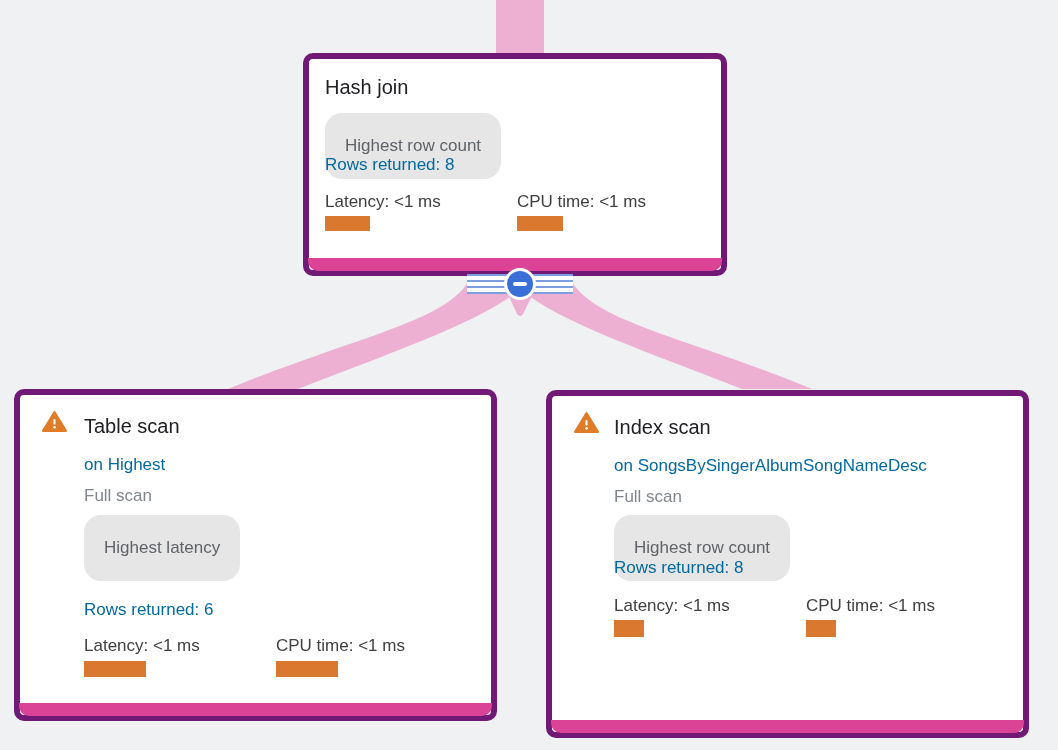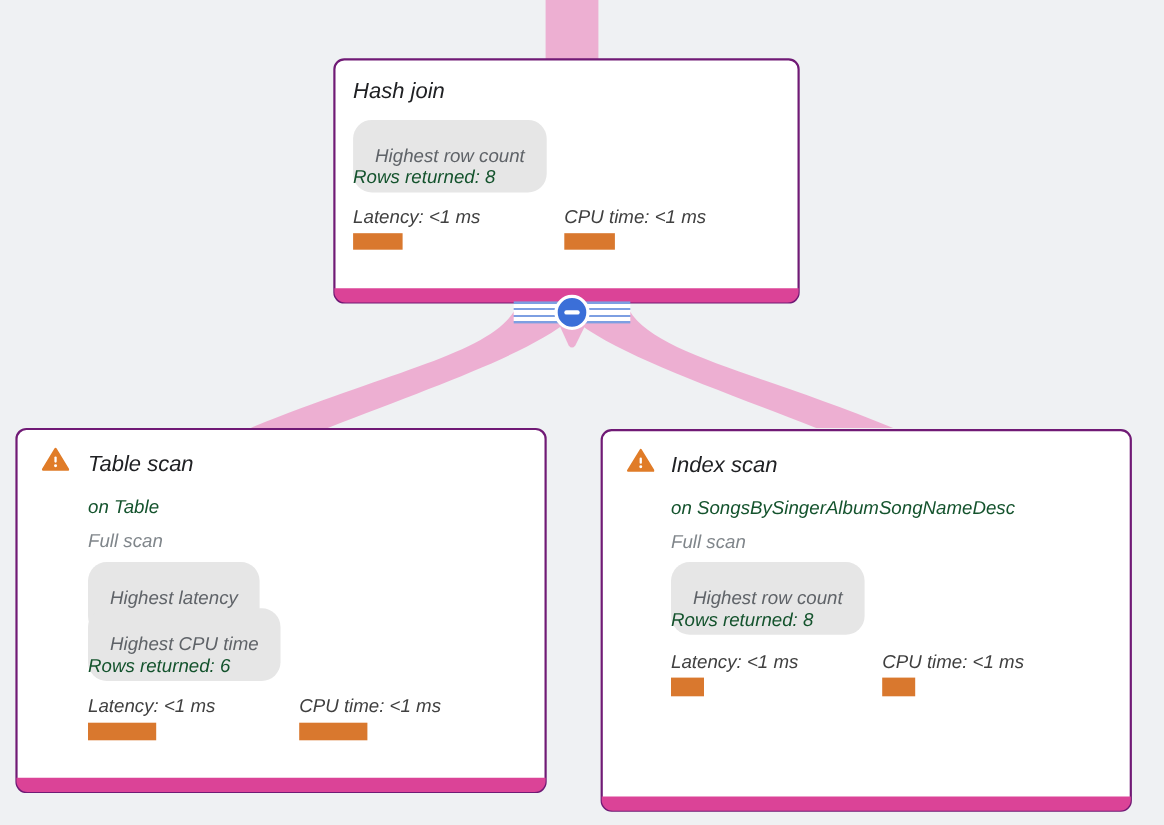--- a/index.html
+++ b/index.html
@@ -16,44 +16,43 @@
   }
   .ribbons{
     position:absolute;
     left:0;top:0;
     width:1058px;height:750px;
     z-index:1;
   }
   .card{
     position:absolute;
     background:#ffffff;
-    border:2px solid #701a75;
+    border:6px solid #701a75;
     border-radius:10px;
     z-index:2;
     box-sizing:border-box;
-    font-style:italic;
   }
   .card-bottom{
     position:absolute;
     left:-1px;right:-1px;bottom:-1px;
     height:13px;
     background:#db4397;
     border-radius:0 0 10px 10px;
   }
   .node-title{
     position:absolute;
     font-size:20px;
     font-weight:500;
     color:#202124;
     white-space:nowrap;
   }
   .node-sub{
     position:absolute;
     font-size:17px;
-    color:#14532d;
+    color:#0369a1;
     white-space:nowrap;
   }
   .node-scan-type{
     position:absolute;
     font-size:17px;
     color:#80868b;
     white-space:nowrap;
   }
   .badge{
     position:absolute;
@@ -146,24 +145,23 @@
     </div>
   </div>
 
   <div class="card" style="left:14px;top:389px;width:483px;height:332px;">
     <svg class="warning" style="left:22px;top:14px;" viewBox="0 0 24 24">
       <path d="M12 3 L23 21 H1 Z" fill="#e07c28" stroke="#e07c28" stroke-width="2" stroke-linejoin="round"></path>
       <rect x="11" y="9.5" width="2" height="5.5" rx="1" fill="#ffffff"></rect>
       <circle cx="12" cy="17.6" r="1.3" fill="#ffffff"></circle>
     </svg>
     <div class="node-title" style="left:64px;top:20px;">Table scan</div>
-    <div class="node-sub" style="left:64px;top:60px;">on Table</div>
+    <div class="node-sub" style="left:64px;top:60px;">on Highest</div>
     <div class="node-scan-type" style="left:64px;top:91px;">Full scan</div>
     <div class="badge" style="left:64px;top:120px;">Highest latency</div>
-    <div class="badge" style="left:64px;top:162px;">Highest CPU time</div>
     <div class="node-sub" style="left:64px;top:205px;">Rows returned: 6</div>
     <div class="metric-label" style="left:64px;top:241px;">Latency: &lt;1 ms</div>
     <div class="metric-label" style="left:256px;top:241px;">CPU time: &lt;1 ms</div>
     <div class="metric-bar" style="left: 64px; top: 266px; height: 16px; width: 62px;"></div>
     <div class="metric-bar" style="left: 256px; top: 266px; height: 16px; width: 62px;"></div>
     <div class="card-bottom"></div>
   </div>
 
   <div class="card" style="left:546px;top:390px;width:483px;height:348px;">
     <svg class="warning" style="left:22px;top:14px;" viewBox="0 0 24 24">

